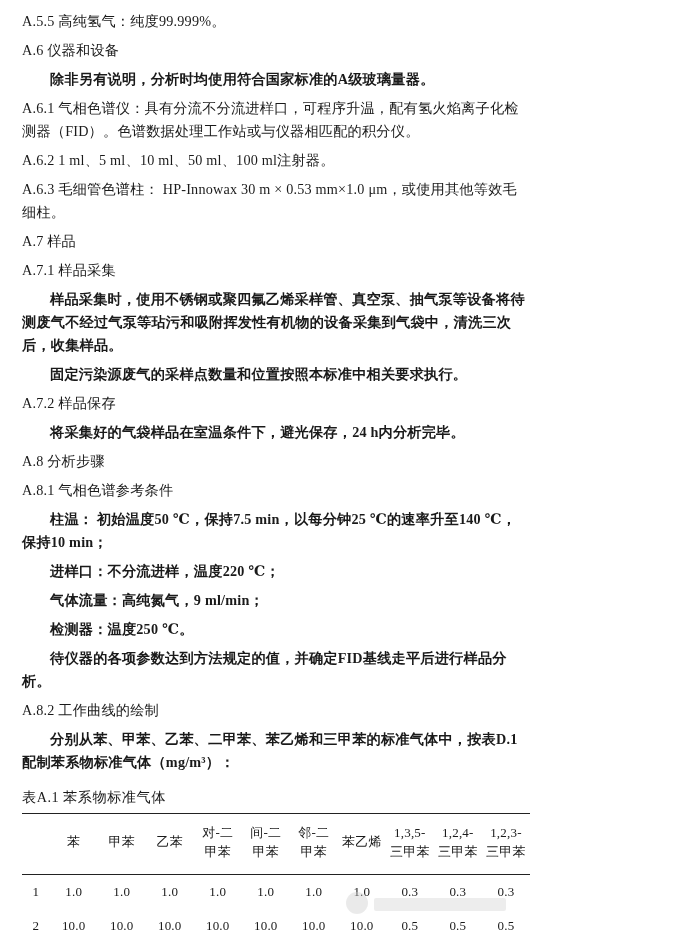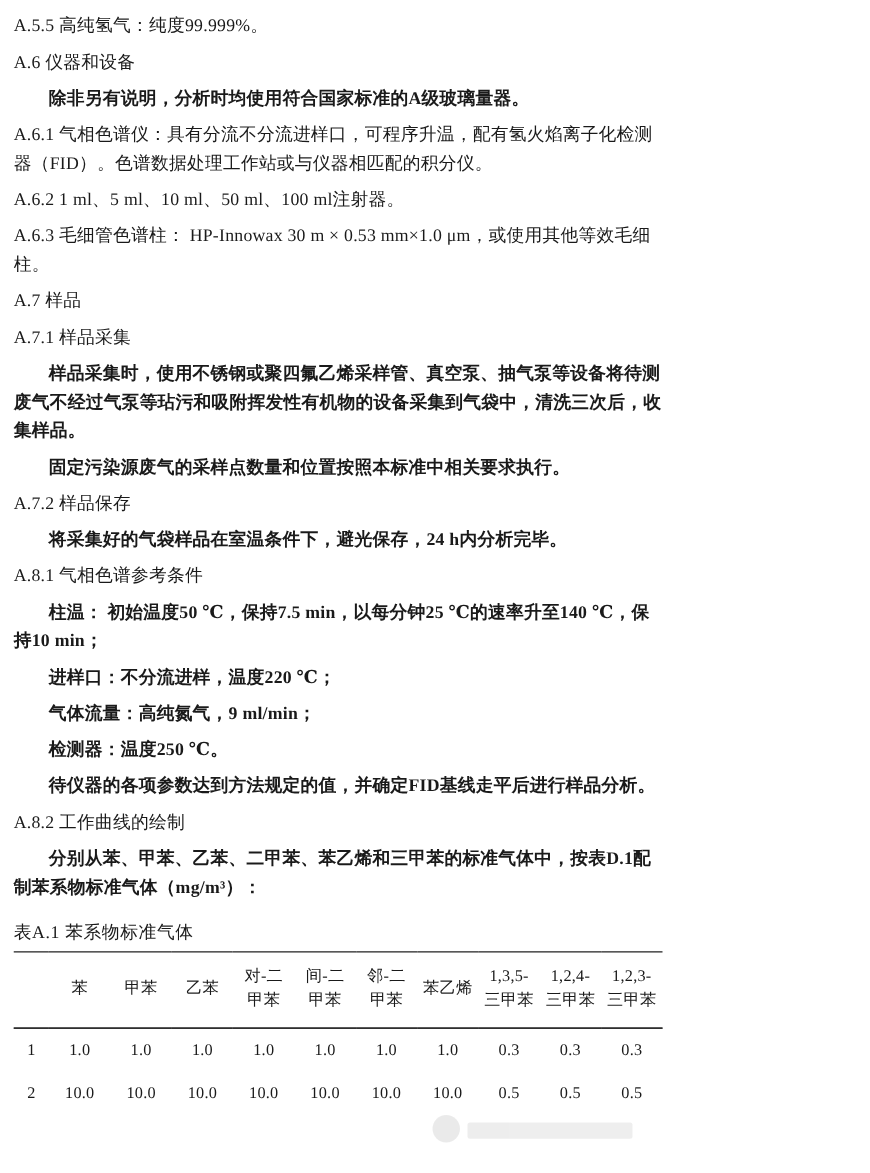--- a/index.html
+++ b/index.html
@@ -12,21 +12,21 @@
     height: 938px;
     font-family: "Liberation Serif", "DejaVu Serif", serif;
     color: #1a1a1a;
     overflow: hidden;
     position: relative;
   }
   .page {
     width: 552px;
     height: 938px;
     box-sizing: border-box;
-    padding: 10px 22px 0 11px;
+    padding: 10px 22px 0 22px;
     position: relative;
   }
   .line {
     font-size: 14.2px;
     line-height: 1.62;
     margin: 0 0 6px 0;
     letter-spacing: 0.2px;
     white-space: normal;
   }
   .indent {
@@ -113,20 +113,21 @@
   <p class="line indent">除非另有说明，分析时均使用符合国家标准的A级玻璃量器。</p>
   <p class="line">A.6.1 气相色谱仪：具有分流不分流进样口，可程序升温，配有氢火焰离子化检测器（FID）。色谱数据处理工作站或与仪器相匹配的积分仪。</p>
   <p class="line">A.6.2 1 ml、5 ml、10 ml、50 ml、100 ml注射器。</p>
   <p class="line">A.6.3 毛细管色谱柱： HP-Innowax 30 m × 0.53 mm×1.0 μm，或使用其他等效毛细柱。</p>
   <p class="line">A.7 样品</p>
   <p class="line">A.7.1 样品采集</p>
   <p class="line indent">样品采集时，使用不锈钢或聚四氟乙烯采样管、真空泵、抽气泵等设备将待测废气不经过气泵等玷污和吸附挥发性有机物的设备采集到气袋中，清洗三次后，收集样品。</p>
   <p class="line indent">固定污染源废气的采样点数量和位置按照本标准中相关要求执行。</p>
   <p class="line">A.7.2 样品保存</p>
   <p class="line indent">将采集好的气袋样品在室温条件下，避光保存，24 h内分析完毕。</p>
+  <p class="line">A.8 分析步骤</p>
   <p class="line">A.8.1 气相色谱参考条件</p>
   <p class="line indent">柱温： 初始温度50 ℃，保持7.5 min，以每分钟25 ℃的速率升至140 ℃，保持10 min；</p>
   <p class="line indent">进样口：不分流进样，温度220 ℃；</p>
   <p class="line indent">气体流量：高纯氮气，9 ml/min；</p>
   <p class="line indent">检测器：温度250 ℃。</p>
   <p class="line indent">待仪器的各项参数达到方法规定的值，并确定FID基线走平后进行样品分析。</p>
   <p class="line">A.8.2 工作曲线的绘制</p>
   <p class="line indent">分别从苯、甲苯、乙苯、二甲苯、苯乙烯和三甲苯的标准气体中，按表D.1配制苯系物标准气体（mg/m³）：</p>
 
   <div class="table-title">表A.1 苯系物标准气体</div>

